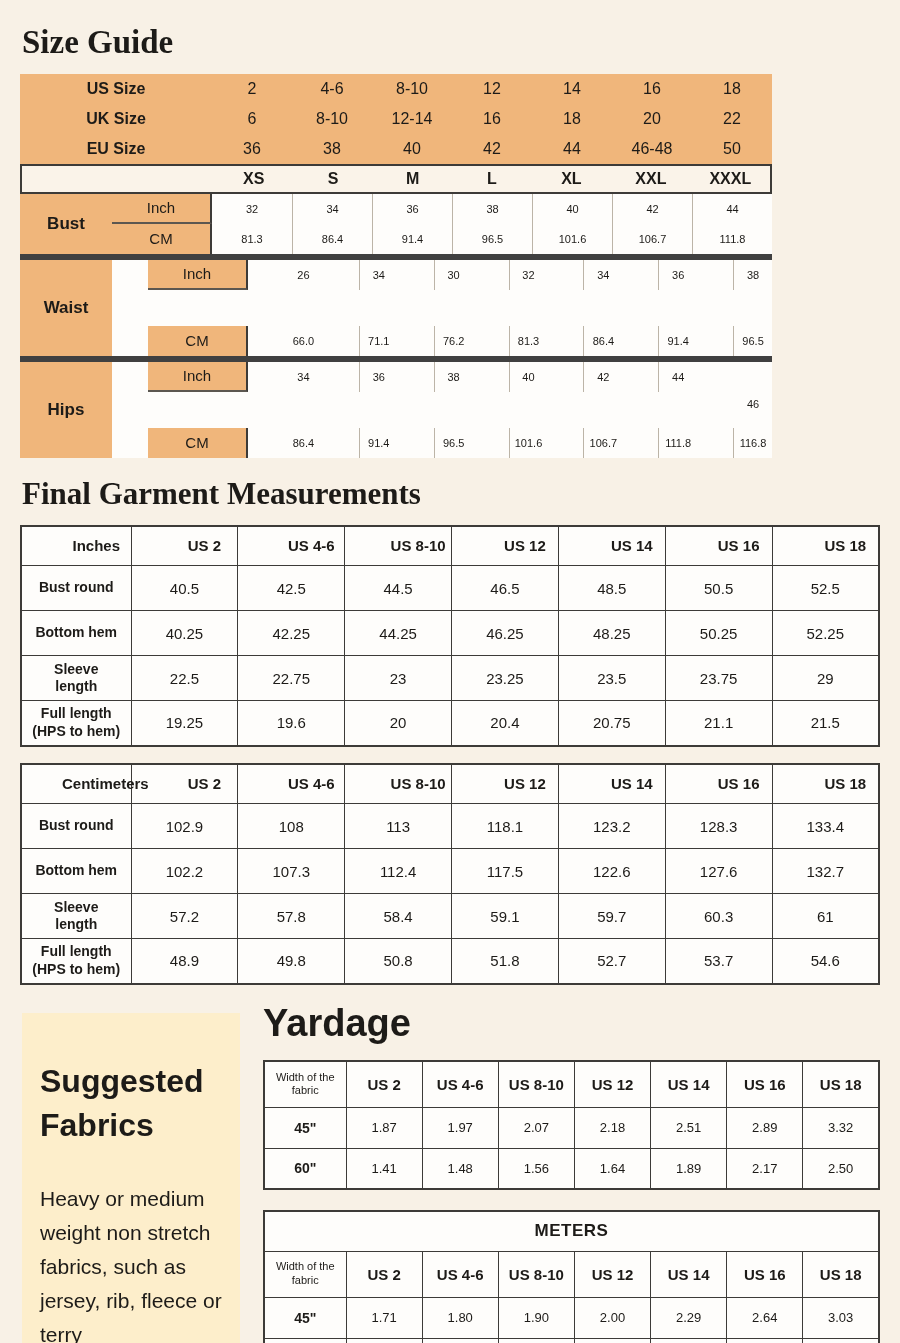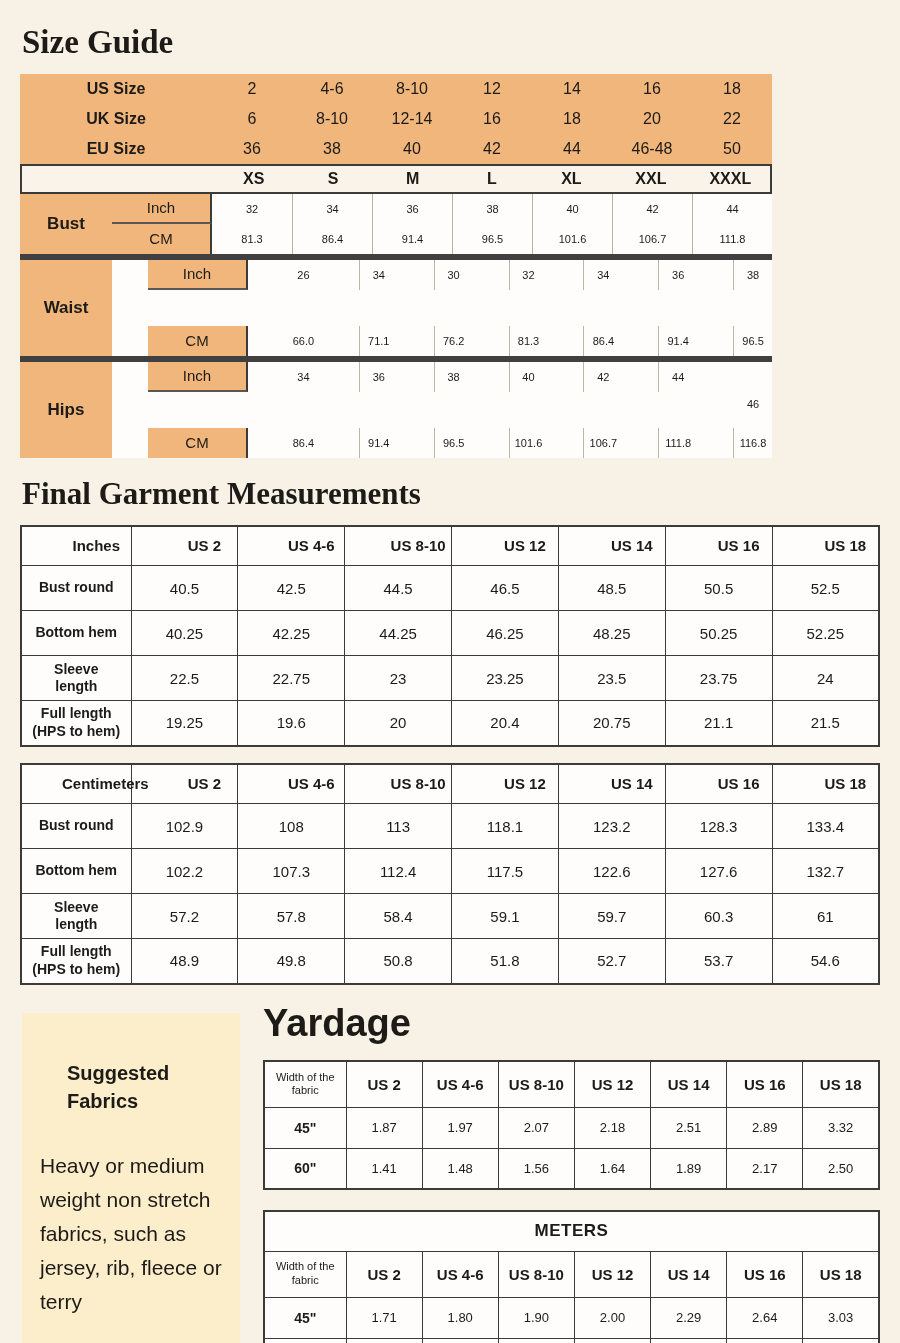--- a/index.html
+++ b/index.html
@@ -81,21 +81,21 @@
 
   
   .yardage-section { display: flex; margin: 14px 0 0 22px; }
   .fabrics {
     width: 218px; height: 367px;
     background: #fdeecb;
     padding: 46px 18px 0 18px;
     margin-top: 12px;
     flex: none;
   }
-  .fab-head { font-weight: 700; font-size: 20px; line-height: 1.4; margin-left: 27px; }
+  .fab-head { font-weight: 700; font-size: 32px; line-height: 1.4; }
   .fab-body { font-size: 21px; line-height: 1.62; margin-top: 34px; }
   .yard-main { margin-left: 23px; width: 617px; }
   #yardage-title {
     font-size: 38px; font-weight: 700; margin: 0 0 14px 0; line-height: 1.2;
   }
   table.yard {
     border-collapse: collapse; table-layout: fixed;
     width: 617px; margin-bottom: 20px;
     background: #fefdfb;
     border: 2px solid #3d3b38;
@@ -266,21 +266,21 @@
         <td>52.25</td>
       </tr>
       <tr>
         <th>Sleeve length</th>
         <td>22.5</td>
         <td>22.75</td>
         <td>23</td>
         <td>23.25</td>
         <td>23.5</td>
         <td>23.75</td>
-        <td>24</td>
+        <td>29</td>
       </tr>
       <tr>
         <th>Full length (HPS to hem)</th>
         <td>19.25</td>
         <td>19.6</td>
         <td>20</td>
         <td>20.4</td>
         <td>20.75</td>
         <td>21.1</td>
         <td>21.5</td>

